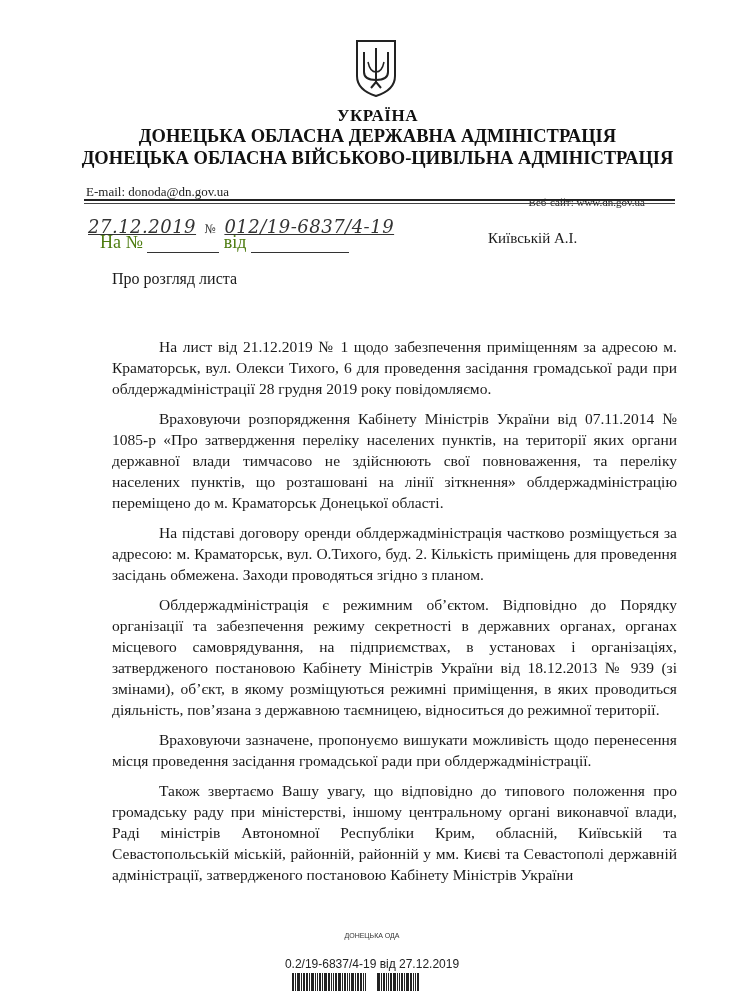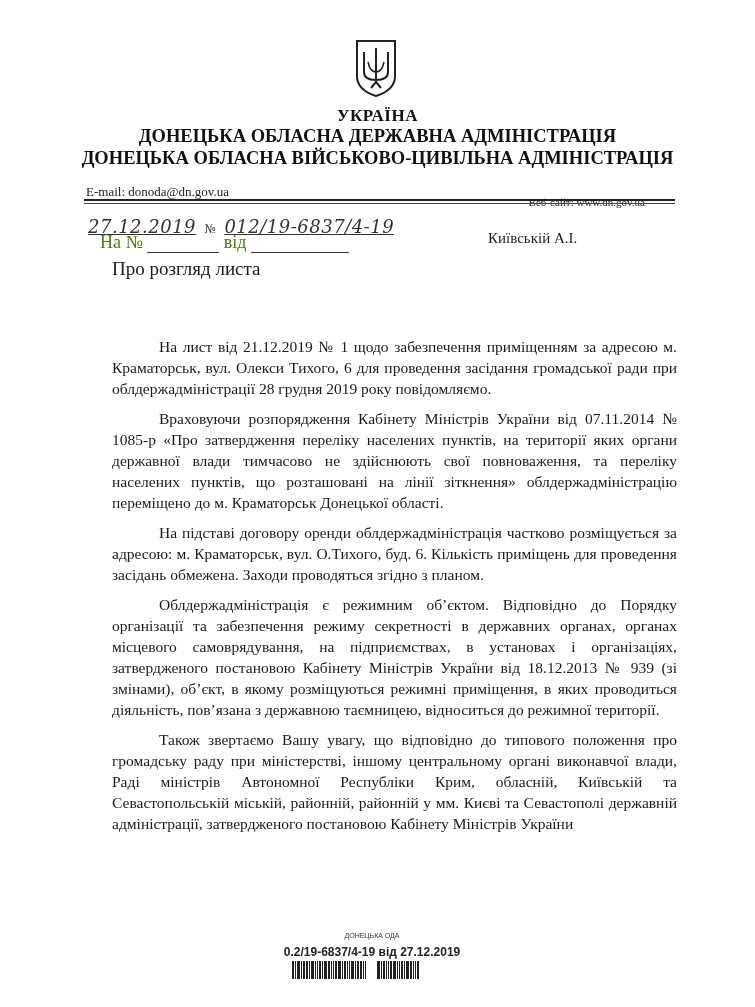--- a/index.html
+++ b/index.html
@@ -16,27 +16,27 @@
   .web { position:absolute; top:196px; right:110px; font-size:11px; color:#222; }
   .rule1 { position:absolute; top:199px; left:84px; width:591px; height:2px; background:#222; }
   .rule2 { position:absolute; top:203px; left:84px; width:591px; height:1px; background:#444; }
   .hand { position:absolute; top:216px; left:88px; font-family:"DejaVu Serif",serif; font-style:italic;
           font-size:18px; color:#333; letter-spacing:0.5px; }
   .hand .u { text-decoration:underline; text-decoration-thickness:1px; }
   .hand .no { font-style:normal; font-size:12px; margin:0 2px; }
   .refline { position:absolute; top:232px; left:100px; font-size:18px; color:#4d7c0f; }
   .refline .blank { display:inline-block; border-bottom:1px solid #333; vertical-align:bottom; height:11px; }
   .addressee { position:absolute; top:230px; left:488px; font-size:15px; }
-  .subject { position:absolute; top:258px; left:112px; font-size:19px;text-align:center; }
+  .subject { position:absolute; top:270px; left:112px; font-size:16px;text-align:center; }
   .salutation { position:absolute; top:302px; left:0; width:755px; text-align:center; font-size:15.5px; padding-left:55px; box-sizing:border-box; }
   .body { position:absolute; top:336px; left:112px; width:581px; font-size:15.5px; line-height:21px; }
   .body p { margin:0 16px 9px 0; text-indent:47px; text-align:justify; }
   .footer { position:absolute; top:932px; left:272px; width:200px; text-align:center; }
   .footer .org { font-family:"Liberation Sans",sans-serif; font-size:7px; color:#333; }
-  .footer .reg { font-family:"Liberation Sans",sans-serif; font-size:12px; color:#222; margin-top:6px;font-weight:bold; }
+  .footer .reg { font-family:"Liberation Sans",sans-serif; font-size:12px; color:#222; margin-top:18px; }
   .barcode { display:flex; gap:1px; height:18px; margin:2px 0 0 20px; align-items:stretch; }
   .barcode i { display:block; background:#222; }
 </style>
 </head>
 <body>
 
 <div class="page">
 
   <svg class="emblem" viewBox="0 0 44 60">
     <path d="M3 3 H41 V38 Q41 52 22 58 Q3 52 3 38 Z" fill="none" stroke="#222" stroke-width="2"></path>
@@ -65,22 +65,23 @@
     <span>від</span>
     <span class="blank" style="width:98px"></span>
   </div>
 
   <div class="addressee">Київській А.І.</div>
   <div class="subject">Про розгляд листа</div>
 
   <div class="body">
     <p>На лист від 21.12.2019 № 1 щодо забезпечення приміщенням за адресою м. Краматорськ, вул. Олекси Тихого, 6 для проведення засідання громадської ради при облдержадміністрації 28 грудня 2019 року повідомляємо.</p>
     <p>Враховуючи розпорядження Кабінету Міністрів України від 07.11.2014 № 1085-р «Про затвердження переліку населених пунктів, на території яких органи державної влади тимчасово не здійснюють свої повноваження, та переліку населених пунктів, що розташовані на лінії зіткнення» облдержадміністрацію переміщено до м. Краматорськ Донецької області.</p>
-    <p>На підставі договору оренди облдержадміністрація частково розміщується за адресою: м. Краматорськ, вул. О.Тихого, буд. 6. Кількість приміщень для проведення засідань обмежена. Заходи проводяться згідно з планом.</p>
+    <p>На підставі договору оренди облдержадміністрація частково розміщується за адресою: м. Краматорськ, вул. О.Тихого, буд. 2. Кількість приміщень для проведення засідань обмежена. Заходи проводяться згідно з планом.</p>
     <p>Облдержадміністрація є режимним об’єктом. Відповідно до Порядку організації та забезпечення режиму секретності в державних органах, органах місцевого самоврядування, на підприємствах, в установах і організаціях, затвердженого постановою Кабінету Міністрів України від 18.12.2013 № 939 (зі змінами), об’єкт, в якому розміщуються режимні приміщення, в яких проводиться діяльність, пов’язана з державною таємницею, відноситься до режимної території.</p>
+    <p>Враховуючи зазначене, пропонуємо вишукати можливість щодо перенесення місця проведення засідання громадської ради при облдержадміністрації.</p>
     <p>Також звертаємо Вашу увагу, що відповідно до типового положення про громадську раду при міністерстві, іншому центральному органі виконавчої влади, Раді міністрів Автономної Республіки Крим, обласній, Київській та Севастопольській міській, районній, районній у мм. Києві та Севастополі державній адміністрації, затвердженого постановою Кабінету Міністрів України</p>
   </div>
 
   <div class="footer">
     <div class="org">ДОНЕЦЬКА ОДА</div>
     <div class="reg">0.2/19-6837/4-19 від 27.12.2019</div>
     <div class="barcode" id="barcode">
         <i style="width: 2px;"></i>
         <i style="width: 1px;"></i>
         <i style="width: 3px;"></i>

